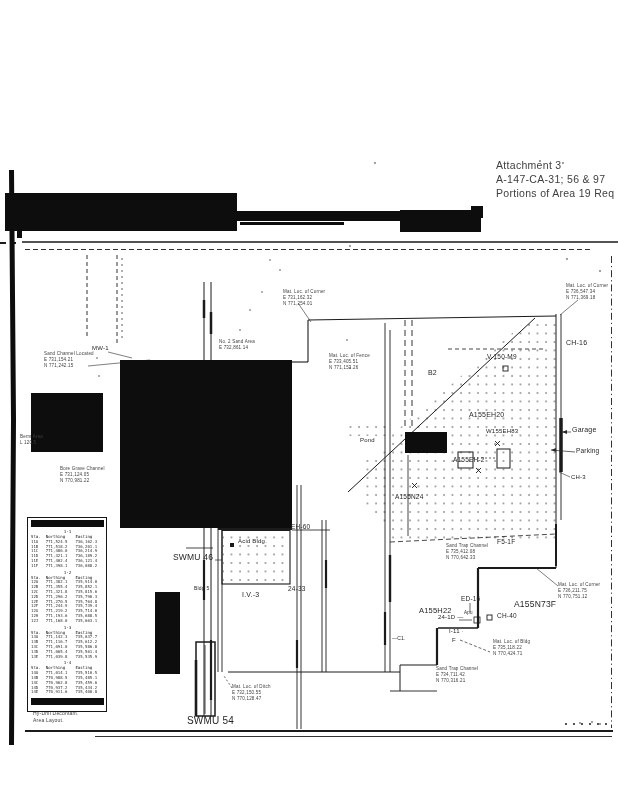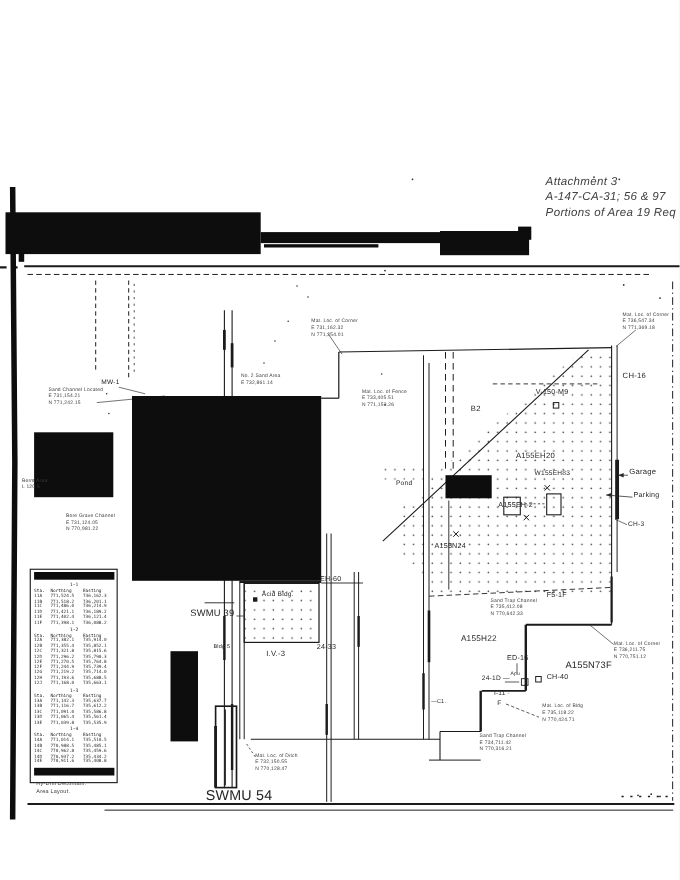--- a/index.html
+++ b/index.html
@@ -1,29 +1,29 @@
 <!DOCTYPE html>
 <html><head>
 <meta charset="utf-8">
 <style>
   html,body{margin:0;padding:0;background:#e8e8e8;}
   .page{position:relative;width:618px;height:800px;background:#ffffff;overflow:hidden;
         font-family:"Liberation Sans",sans-serif;color:#1c1c1c;}
   .art{position:absolute;left:0;top:0;}
   .lb{position:absolute;white-space:nowrap;color:#262626;letter-spacing:.2px;}
-  .t9{font-size:13px;}
+  .t9{font-size:10px;}
   .t85{font-size:8.5px;}
   .t75{font-size:7.5px;}
   .t7{font-size:7px;}
   .t65{font-size:6.5px;}
   .t6{font-size:6px;}
   .t5{font-size:5px;}
   .note{position:absolute;font-size:4.5px;line-height:1.3;color:#3c3c3c;letter-spacing:.2px;white-space:nowrap;}
   .note span{display:block;}
-  .hdr{position:absolute;left:496px;top:158px;font-size:10.5px;line-height:14px;color:#404040;letter-spacing:.3px;font-style:italic;}
+  .hdr{position:absolute;left:496px;top:158px;font-size:10.5px;line-height:14px;color:#404040;letter-spacing:.3px;}
   .hdr div{white-space:nowrap;}
   
   .coord-table{position:absolute;left:27px;top:517px;width:80px;height:195px;
                border:1px solid #161616;background:#fff;box-sizing:border-box;
                font-family:"DejaVu Sans Mono",monospace;font-size:4px;color:#2f2f2f;overflow:hidden;}
   .tbar{height:7px;background:#0d0d0d;margin:2px 2px 2px 3px;}
   .tbar.bot{margin-top:3px;}
   .tsec{margin:1px 2px 0 3px;}
   .tsec-title{text-align:center;font-size:4.2px;line-height:6px;color:#222;}
   .trow{display:flex;line-height:4.8px;white-space:nowrap;}
@@ -203,40 +203,40 @@
     </g>
   </svg>
 
   <div class="hdr">
     <div>Attachment 3</div>
     <div>A-147-CA-31; 56 &amp; 97</div>
     <div>Portions of Area 19 Req</div>
   </div>
 
   <span class="lb t6" style="left:92px;top:345px">MW-1</span>
-  <span class="lb t85" style="left:173px;top:552px">SWMU 39</span>
+  <span class="lb t85" style="left:173px;top:552px">SWMU 46</span>
   <span class="lb t9" style="left:187px;top:715px">SWMU 54</span>
   <span class="lb t6" style="left:238px;top:538px">Acid Bldg.</span>
   <span class="lb t7" style="left:242px;top:591px">I.V.-3</span>
   <span class="lb t5" style="left:194px;top:585px">Bldg 5</span>
   <span class="lb t65" style="left:291px;top:523px">EH-60</span>
   <span class="lb t65" style="left:288px;top:585px">24-33</span>
   <span class="lb t7" style="left:566px;top:339px">CH-16</span>
   <span class="lb t65" style="left:487px;top:353px">V-150-M9</span>
   <span class="lb t7" style="left:428px;top:369px">B2</span>
   <span class="lb t7" style="left:469px;top:411px">A155EH20</span>
   <span class="lb t6" style="left:486px;top:428px">W155EH83</span>
   <span class="lb t65" style="left:453px;top:456px">A155EH-2</span>
   <span class="lb t65" style="left:395px;top:493px">A155N24</span>
   <span class="lb t6" style="left:360px;top:437px">Pond</span>
   <span class="lb t7" style="left:572px;top:426px">Garage</span>
   <span class="lb t65" style="left:576px;top:447px">Parking</span>
   <span class="lb t6" style="left:571px;top:474px">CH-3</span>
   <span class="lb t65" style="left:497px;top:538px">F5-1F</span>
-  <span class="lb t75" style="left:419px;top:576px">A155H22</span>
+  <span class="lb t75" style="left:419px;top:606px">A155H22</span>
   <span class="lb t65" style="left:461px;top:595px">ED-16</span>
   <span class="lb t85" style="left:514px;top:599px">A155N73F</span>
   <span class="lb t65" style="left:497px;top:612px">CH-40</span>
   <span class="lb t6" style="left:438px;top:614px">24-1D —</span>
   <span class="lb" style="left:464px;top:610px;font-size:4.5px">Apu</span>
   <span class="lb t6" style="left:449px;top:628px">I-11 ·</span>
   <span class="lb t6" style="left:452px;top:637px">F</span>
   <span class="lb t5" style="left:392px;top:635px">—C1.</span>
 
   <div class="note" style="left:283px;top:289px">

